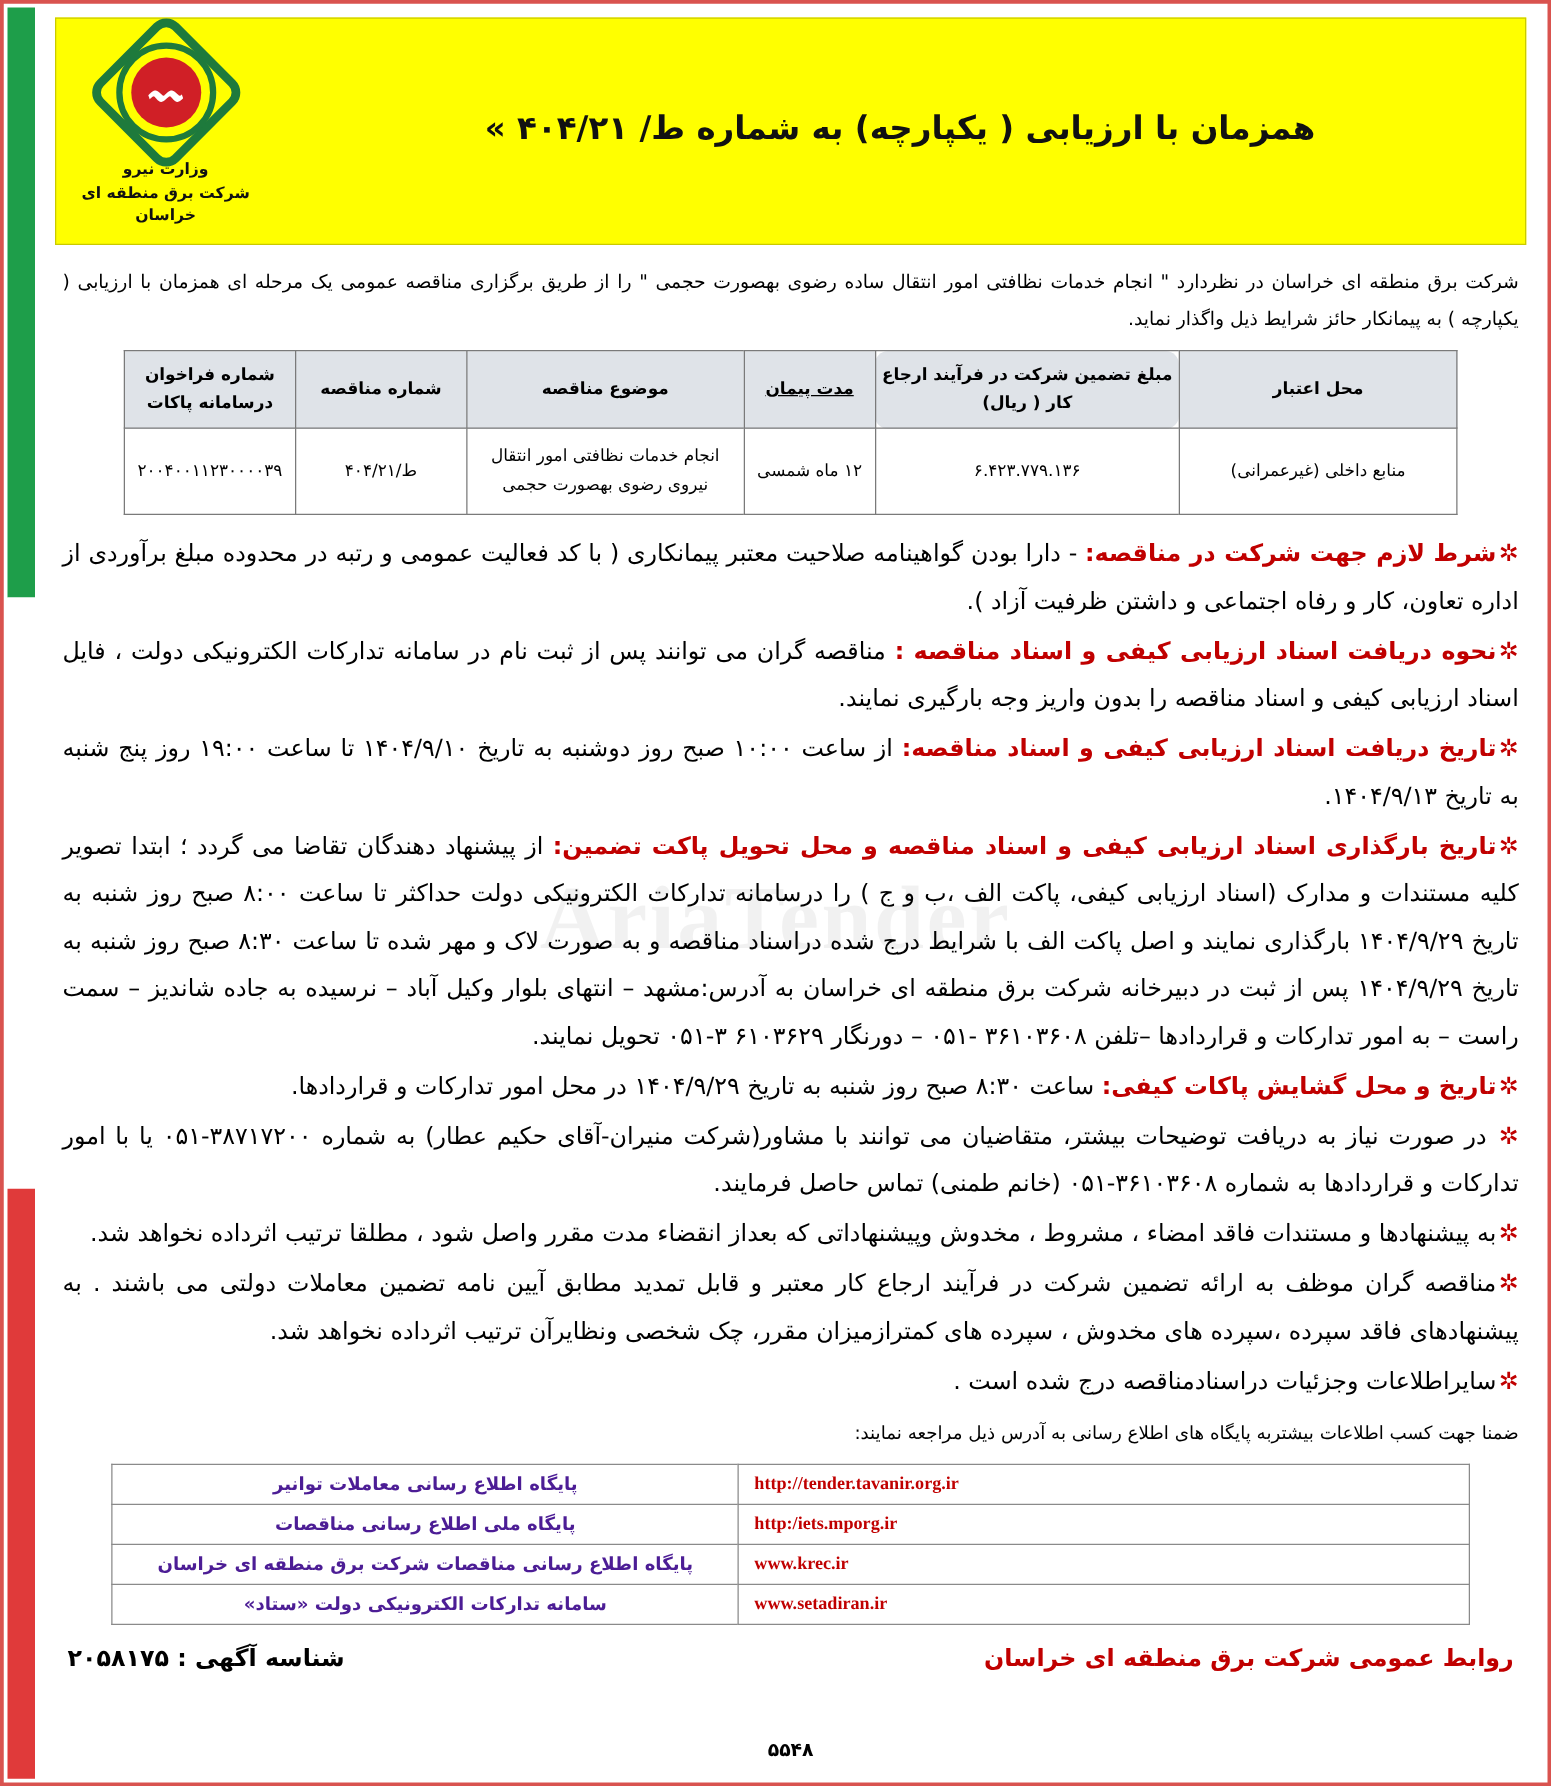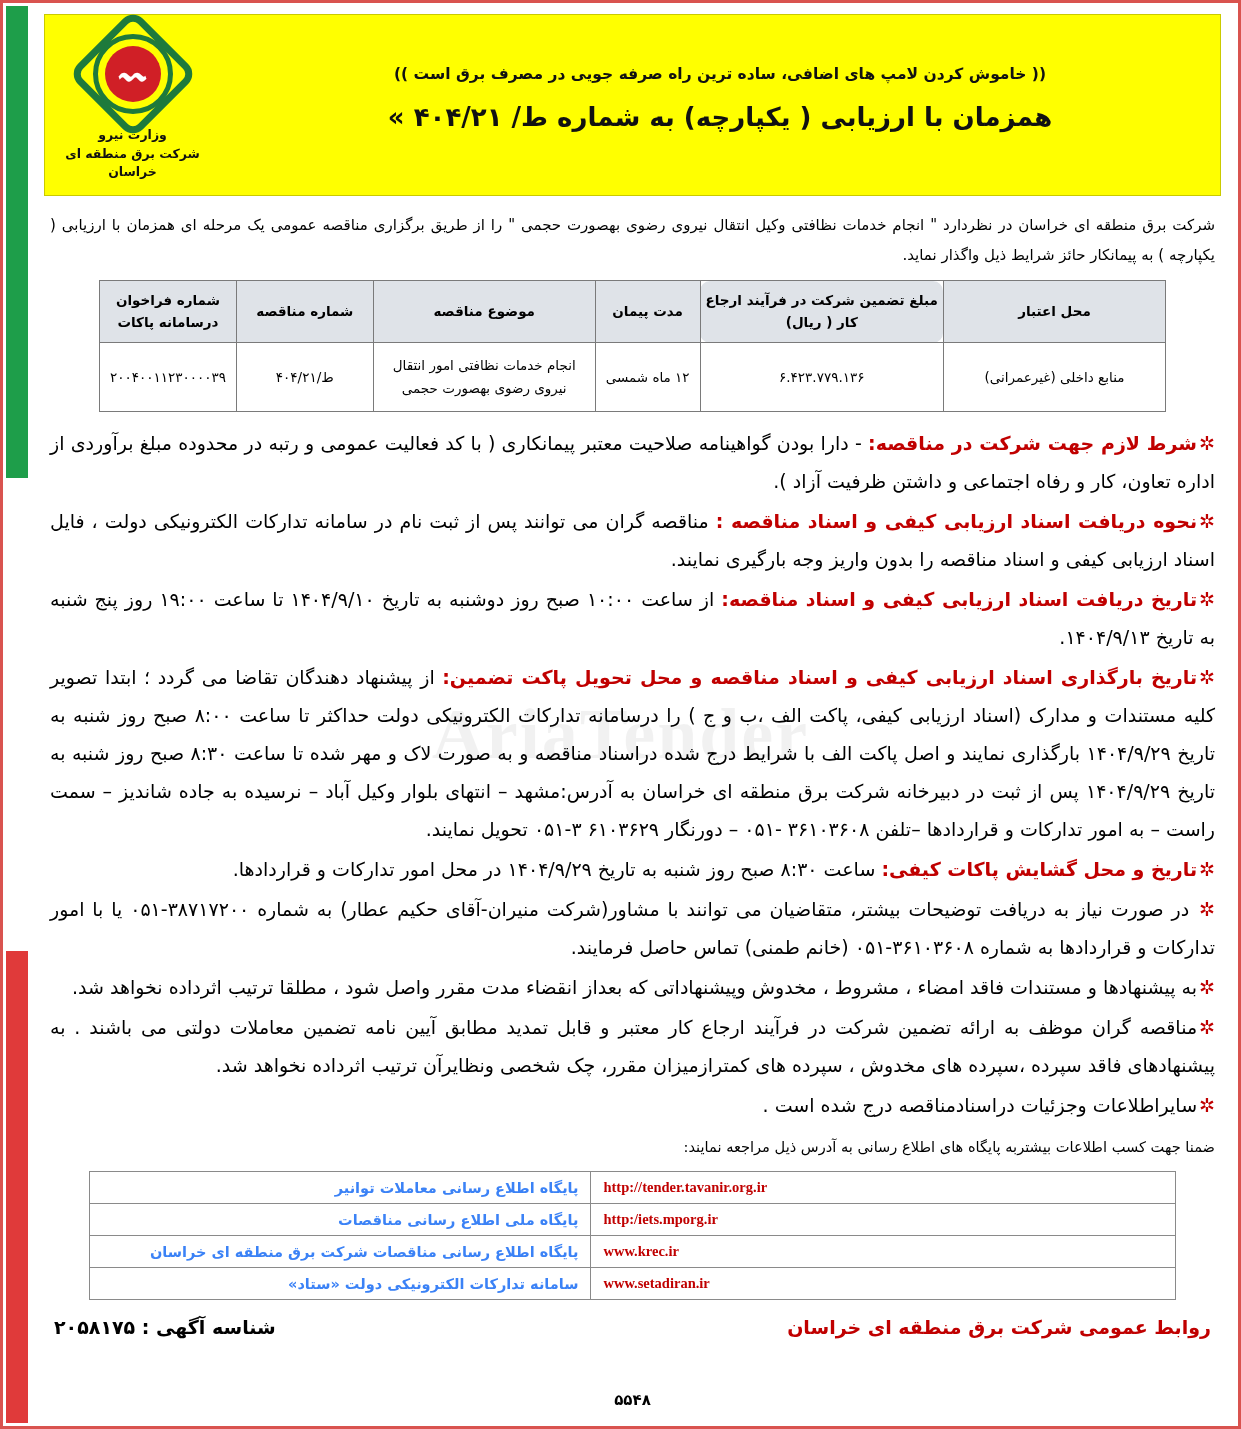--- a/index.html
+++ b/index.html
@@ -149,21 +149,21 @@
     border: 1px solid #7a7a7a;
     font-size: 13.5px;
     padding: 11px 4px;
     text-align: center;
     vertical-align: middle;
     line-height: 1.7;
   }
   .col-1 { width: 20%; }
   .col-2 { width: 12%; }
   .col-3 { width: 20%; }
-  .col-4 { width: 9%; }
+  .col-4 { width: 9%; text-decoration: underline; }
   .col-5 { width: 22%; border-radius: 10px; }
   .col-6 { width: 12%; }
 
   
   .body-list {
     margin: 12px 6px 8px 6px;
     font-size: 19px;
     line-height: 2.0;
     text-align: justify;
   }
@@ -195,23 +195,23 @@
     table-layout: fixed;
   }
   table.links-table td {
     border: 1px solid #8a8a8a;
     padding: 7px 12px;
     font-size: 14.5px;
     vertical-align: middle;
   }
   td.link-label {
     width: 46%;
-    text-align: right;
-    font-weight: bold;
-    color: #3b82f6;
+    text-align: center;
+    font-weight: bold;
+    color: #4c1d95;
   }
   td.link-url {
     width: 54%;
     text-align: left;
     direction: ltr;
     color: #c00000;
     font-weight: bold;
     font-size: 15px;
     font-family: "Liberation Serif", "DejaVu Serif", serif;
   }
@@ -277,28 +277,27 @@
           <div class="ring"></div>
           <div class="ring2"></div>
           <div class="inner">〰</div>
         </div>
         <div class="logo-text">
           <div>وزارت نیرو</div>
           <div>شرکت برق منطقه ای خراسان</div>
         </div>
       </div>
       <div class="header-titles">
-        <div class="slogan">(( خاموش کردن لامپ های اضافی، ساده ترین راه صرفه جویی در مصرف برق است ))</div>
         <div class="main-title">
           <div>همزمان با ارزیابی ( یکپارچه) به شماره ط/ ۴۰۴/۲۱ »</div>
         </div>
       </div>
     </div>
 
-    <div class="intro">شرکت برق منطقه ای خراسان در نظردارد " انجام خدمات نظافتی وکیل انتقال نیروی رضوی بهصورت حجمی " را از طریق برگزاری مناقصه عمومی یک مرحله ای همزمان با ارزیابی ( یکپارچه ) به پیمانکار حائز شرایط ذیل واگذار نماید.</div>
+    <div class="intro">شرکت برق منطقه ای خراسان در نظردارد " انجام خدمات نظافتی امور انتقال ساده رضوی بهصورت حجمی " را از طریق برگزاری مناقصه عمومی یک مرحله ای همزمان با ارزیابی ( یکپارچه ) به پیمانکار حائز شرایط ذیل واگذار نماید.</div>
 
     <table class="main-table">
       <thead>
         <tr>
           <th class="col-1">محل اعتبار</th>
           <th class="col-5">مبلغ تضمین شرکت در فرآیند ارجاع کار ( ریال)</th>
           <th class="col-4">مدت پیمان</th>
           <th class="col-3">موضوع مناقصه</th>
           <th class="col-2">شماره مناقصه</th>
           <th class="col-6">شماره فراخوان درسامانه پاکات</th>

